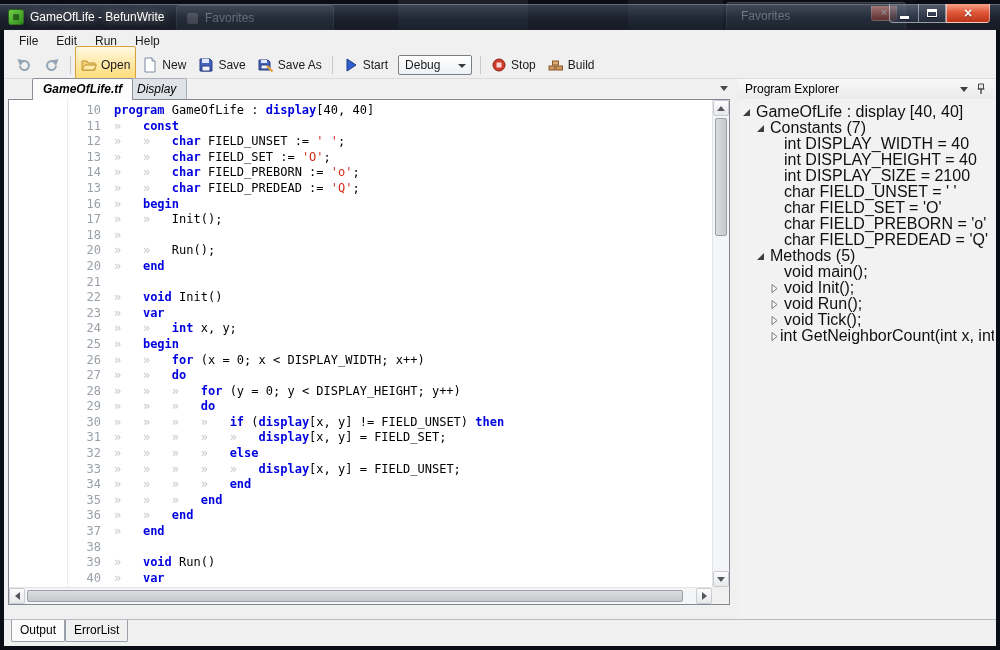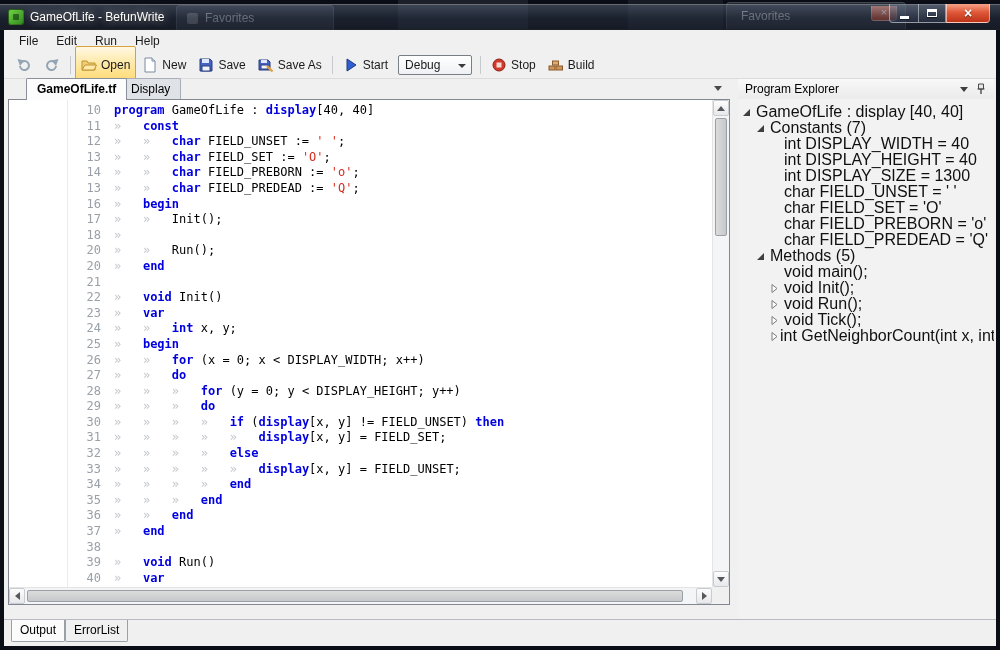--- a/index.html
+++ b/index.html
@@ -38,21 +38,21 @@
   .menubar { position:absolute; left:0; top:0; width:100%; height:22px; display:flex; align-items:center; padding-left:6px; font-size:12px; color:#1a1a1a; }
   .menu-item { padding:3px 9px; border-radius:2px; }
   .toolbar { position:absolute; left:0; top:22px; width:100%; height:27px; display:flex; align-items:center; padding-left:6px; border-bottom:1px solid #dcdcdc; font-size:12px; color:#1a1a1a; }
   .tbtn { display:inline-flex; align-items:center; gap:4px; padding:10px 5px; border:1px solid transparent; border-radius:2px; white-space:nowrap; }
   .tbtn.hl { background:linear-gradient(#fff8e3,#ffe9a8 45%,#ffd96e); border-color:#d9a13c; }
   .tsep { width:1px; height:18px; background:#c6cace; margin:0 4px; }
   .combo { width:74px; height:20px; margin:0 4px; border:1px solid #7a7e85; background:linear-gradient(#fff,#eef1f4); display:flex; align-items:center; font-size:12px; padding-left:6px; position:relative; border-radius:2px; }
   .combo-arrow { position:absolute; right:5px; top:8px; width:0; height:0; border-left:4px solid transparent; border-right:4px solid transparent; border-top:4px solid #3a3a3a; }
 
   
-  .doc-tabs { position:absolute; left:2px; top:48px; width:722px; height:32px; }
+  .doc-tabs { position:absolute; left:8px; top:48px; width:722px; height:32px;font-style:italic; }
   .dtab { position:absolute; top:0; font-size:12px; padding:3px 10px; border:1px solid #8b909a; border-bottom:none; border-radius:2px 2px 0 0; }
   .dtab-active { left:20px; height:22px; background:#fcfcfd; font-weight:bold; z-index:3; }
   .dtab-inactive { left:114px; height:21px; background:#dfe2e7; border-color:#a9aeb8; }
   .tab-chevron { position:absolute; right:6px; top:8px; width:0; height:0; border-left:4px solid transparent; border-right:4px solid transparent; border-top:5px solid #4a4a4a; }
 
   
   .editor-frame { position:absolute; left:4px; top:69px; width:722px; height:506px; background:#fff; border:1px solid #828790; z-index:2; }
   .code-area { position:absolute; left:0; top:0; right:17px; bottom:17px; overflow:hidden; padding-top:3px; }
   .gutter-sep { position:absolute; left:58px; top:0; bottom:17px; width:1px; background:#ececec; }
   .code-line { white-space:pre; font-family:"DejaVu Sans Mono",monospace; font-size:12px; line-height:15.6px; height:15.6px; }
@@ -304,21 +304,21 @@
           <div class="tree-item" style="padding-left: 32px;">
             <span class="expander"></span>
             <span class="tree-label">int DISPLAY_WIDTH = 40</span>
           </div>
           <div class="tree-item" style="padding-left: 32px;">
             <span class="expander"></span>
             <span class="tree-label">int DISPLAY_HEIGHT = 40</span>
           </div>
           <div class="tree-item" style="padding-left: 32px;">
             <span class="expander"></span>
-            <span class="tree-label">int DISPLAY_SIZE = 1300</span>
+            <span class="tree-label">int DISPLAY_SIZE = 2100</span>
           </div>
           <div class="tree-item" style="padding-left: 32px;">
             <span class="expander"></span>
             <span class="tree-label">char FIELD_UNSET = ' '</span>
           </div>
           <div class="tree-item" style="padding-left: 32px;">
             <span class="expander"></span>
             <span class="tree-label">char FIELD_SET = 'O'</span>
           </div>
           <div class="tree-item" style="padding-left: 32px;">

